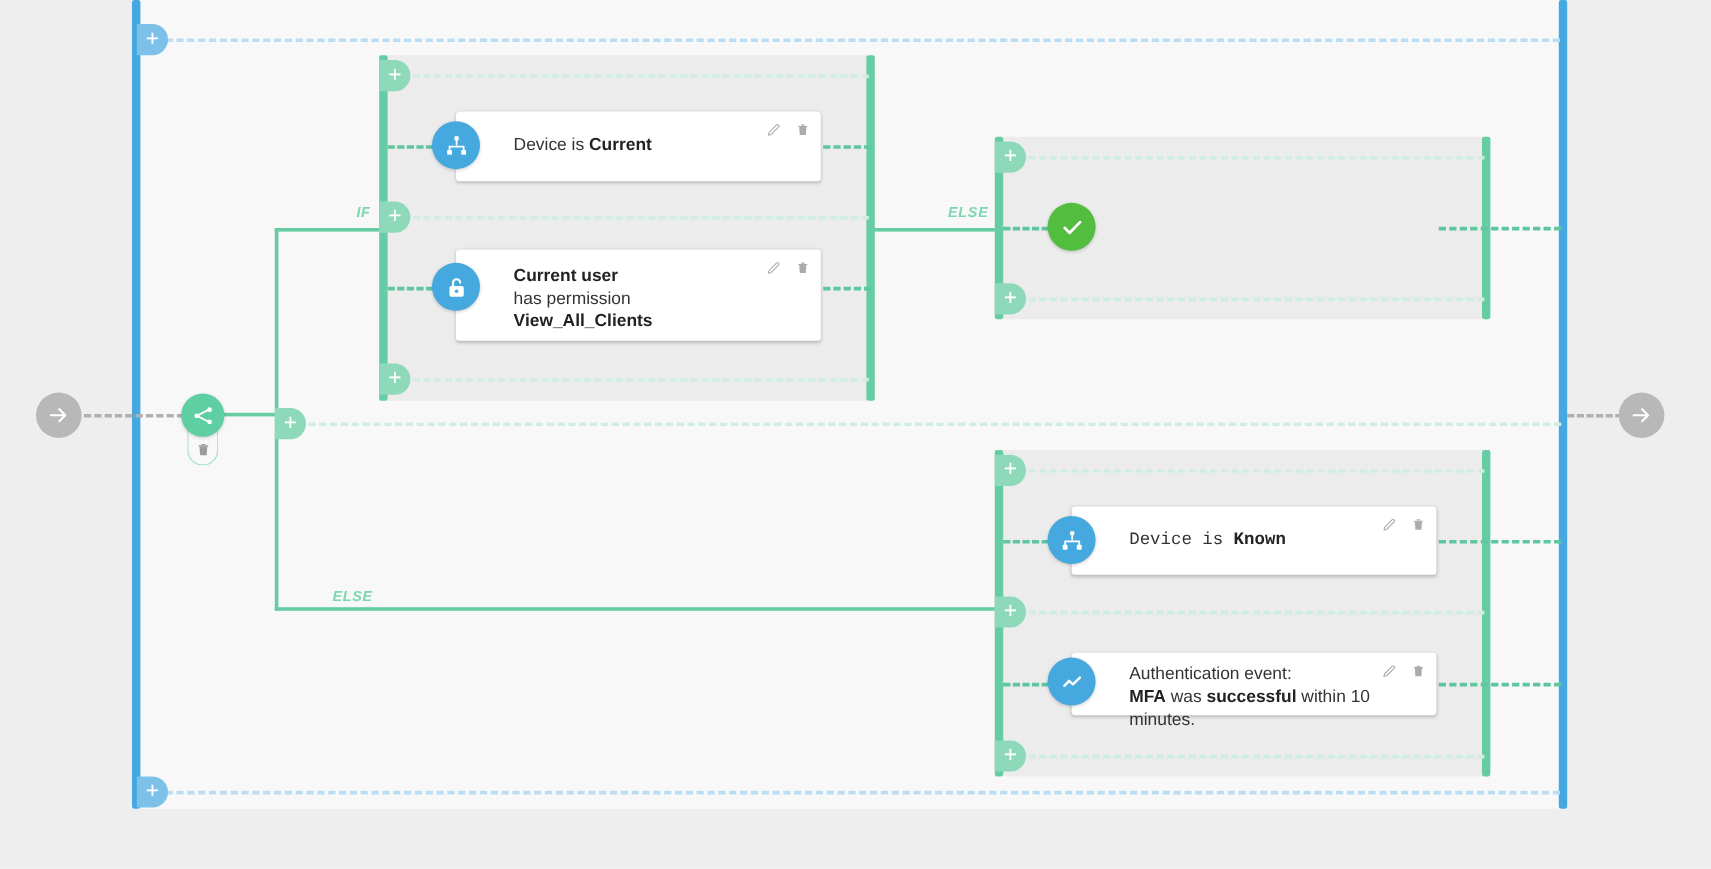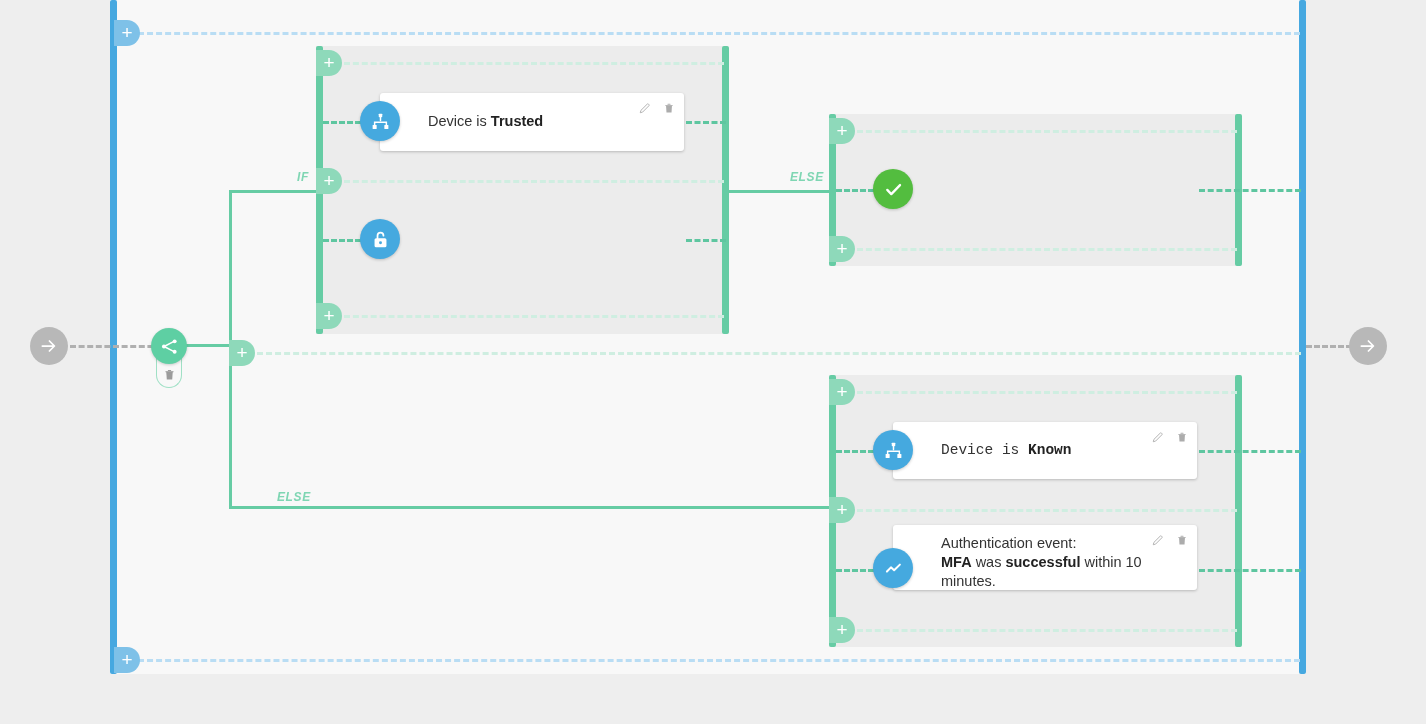--- a/index.html
+++ b/index.html
@@ -221,34 +221,51 @@
       <svg class="ic-btn" width="13" height="13" viewBox="0 0 24 24">
         <path d="M4.2 19.8l4.2-1.1L20.1 7a1.6 1.6 0 000-2.3l-.8-.8a1.6 1.6 0 00-2.3 0L5.3 15.6l-1.1 4.2z" fill="none" stroke="#9e9e9e" stroke-width="1.7" stroke-linejoin="round"></path>
       </svg>
       <svg class="ic-btn" width="12" height="14" viewBox="0 0 24 24">
         <path d="M6 7h12l-1 14H7L6 7z" fill="#9e9e9e"></path>
         <rect x="9" y="3.5" width="6" height="2.2" rx="0.6" fill="#9e9e9e"></rect>
         <rect x="4.4" y="5.8" width="15.2" height="1.9" rx="0.6" fill="#9e9e9e"></rect>
       </svg>
     </div>
     <div class="card-text" style="top:19px;">
-        <div><span>Device is </span><b>Trusted</b></div>
+        <div><span>Device is </span><b>Current</b></div>
       </div>
   </div>
   <div class="node-icon blue" style="left:360px;top:101px;">
     <svg width="21" height="21" viewBox="0 0 24 24">
       <rect x="10" y="3" width="4" height="4" rx="0.7" fill="#fff"></rect>
       <rect x="3" y="16" width="4.6" height="4.6" rx="0.7" fill="#fff"></rect>
       <rect x="16.4" y="16" width="4.6" height="4.6" rx="0.7" fill="#fff"></rect>
       <path d="M12 7.4v3.4M5.3 16v-3.2h13.4V16" fill="none" stroke="#fff" stroke-width="1.7" stroke-linecap="round"></path>
     </svg>
   </div>
 
   <div class="dash green-d" style="left:323px;top:239px;width:46px;"></div>
   <div class="dash green-d" style="left:686px;top:239px;width:40px;"></div>
+  <div class="card" style="left:380px;top:208px;width:304px;height:76px;">
+    <div class="card-actions">
+      <svg class="ic-btn" width="13" height="13" viewBox="0 0 24 24">
+        <path d="M4.2 19.8l4.2-1.1L20.1 7a1.6 1.6 0 000-2.3l-.8-.8a1.6 1.6 0 00-2.3 0L5.3 15.6l-1.1 4.2z" fill="none" stroke="#9e9e9e" stroke-width="1.7" stroke-linejoin="round"></path>
+      </svg>
+      <svg class="ic-btn" width="12" height="14" viewBox="0 0 24 24">
+        <path d="M6 7h12l-1 14H7L6 7z" fill="#9e9e9e"></path>
+        <rect x="9" y="3.5" width="6" height="2.2" rx="0.6" fill="#9e9e9e"></rect>
+        <rect x="4.4" y="5.8" width="15.2" height="1.9" rx="0.6" fill="#9e9e9e"></rect>
+      </svg>
+    </div>
+    <div class="card-text" style="top:13px;">
+        <div><b>Current user</b></div>
+        <div><span>has permission</span></div>
+        <div><b>View_All_Clients</b></div>
+      </div>
+  </div>
   <div class="node-icon blue" style="left:360px;top:219px;">
     <svg width="21" height="21" viewBox="0 0 24 24">
       <rect x="5.2" y="10.6" width="13.6" height="10.2" rx="1.8" fill="#fff"></rect>
       <path d="M8.6 10.6V7.6a3.4 3.4 0 016.8 0" fill="none" stroke="#fff" stroke-width="2" stroke-linecap="round"></path>
       <circle cx="12" cy="15.7" r="1.7" fill="#45a9df"></circle>
     </svg>
   </div>
 
   <div class="sline" style="left:726px;top:190px;width:106px;height:3px;"></div>
   <div class="blabel" style="left:790px;top:170px;">ELSE</div>
@@ -315,21 +332,21 @@
     <svg width="21" height="21" viewBox="0 0 24 24">
       <rect x="10" y="3" width="4" height="4" rx="0.7" fill="#fff"></rect>
       <rect x="3" y="16" width="4.6" height="4.6" rx="0.7" fill="#fff"></rect>
       <rect x="16.4" y="16" width="4.6" height="4.6" rx="0.7" fill="#fff"></rect>
       <path d="M12 7.4v3.4M5.3 16v-3.2h13.4V16" fill="none" stroke="#fff" stroke-width="1.7" stroke-linecap="round"></path>
     </svg>
   </div>
 
   <div class="dash green-d" style="left:836px;top:569px;width:46px;"></div>
   <div class="dash green-d" style="left:1199px;top:569px;width:102px;"></div>
-  <div class="card" style="left:893px;top:525px;width:304px;height:65px;">
+  <div class="card" style="left:893px;top:544px;width:304px;height:52px;">
     <div class="card-actions">
       <svg class="ic-btn" width="13" height="13" viewBox="0 0 24 24">
         <path d="M4.2 19.8l4.2-1.1L20.1 7a1.6 1.6 0 000-2.3l-.8-.8a1.6 1.6 0 00-2.3 0L5.3 15.6l-1.1 4.2z" fill="none" stroke="#9e9e9e" stroke-width="1.7" stroke-linejoin="round"></path>
       </svg>
       <svg class="ic-btn" width="12" height="14" viewBox="0 0 24 24">
         <path d="M6 7h12l-1 14H7L6 7z" fill="#9e9e9e"></path>
         <rect x="9" y="3.5" width="6" height="2.2" rx="0.6" fill="#9e9e9e"></rect>
         <rect x="4.4" y="5.8" width="15.2" height="1.9" rx="0.6" fill="#9e9e9e"></rect>
       </svg>
     </div>

